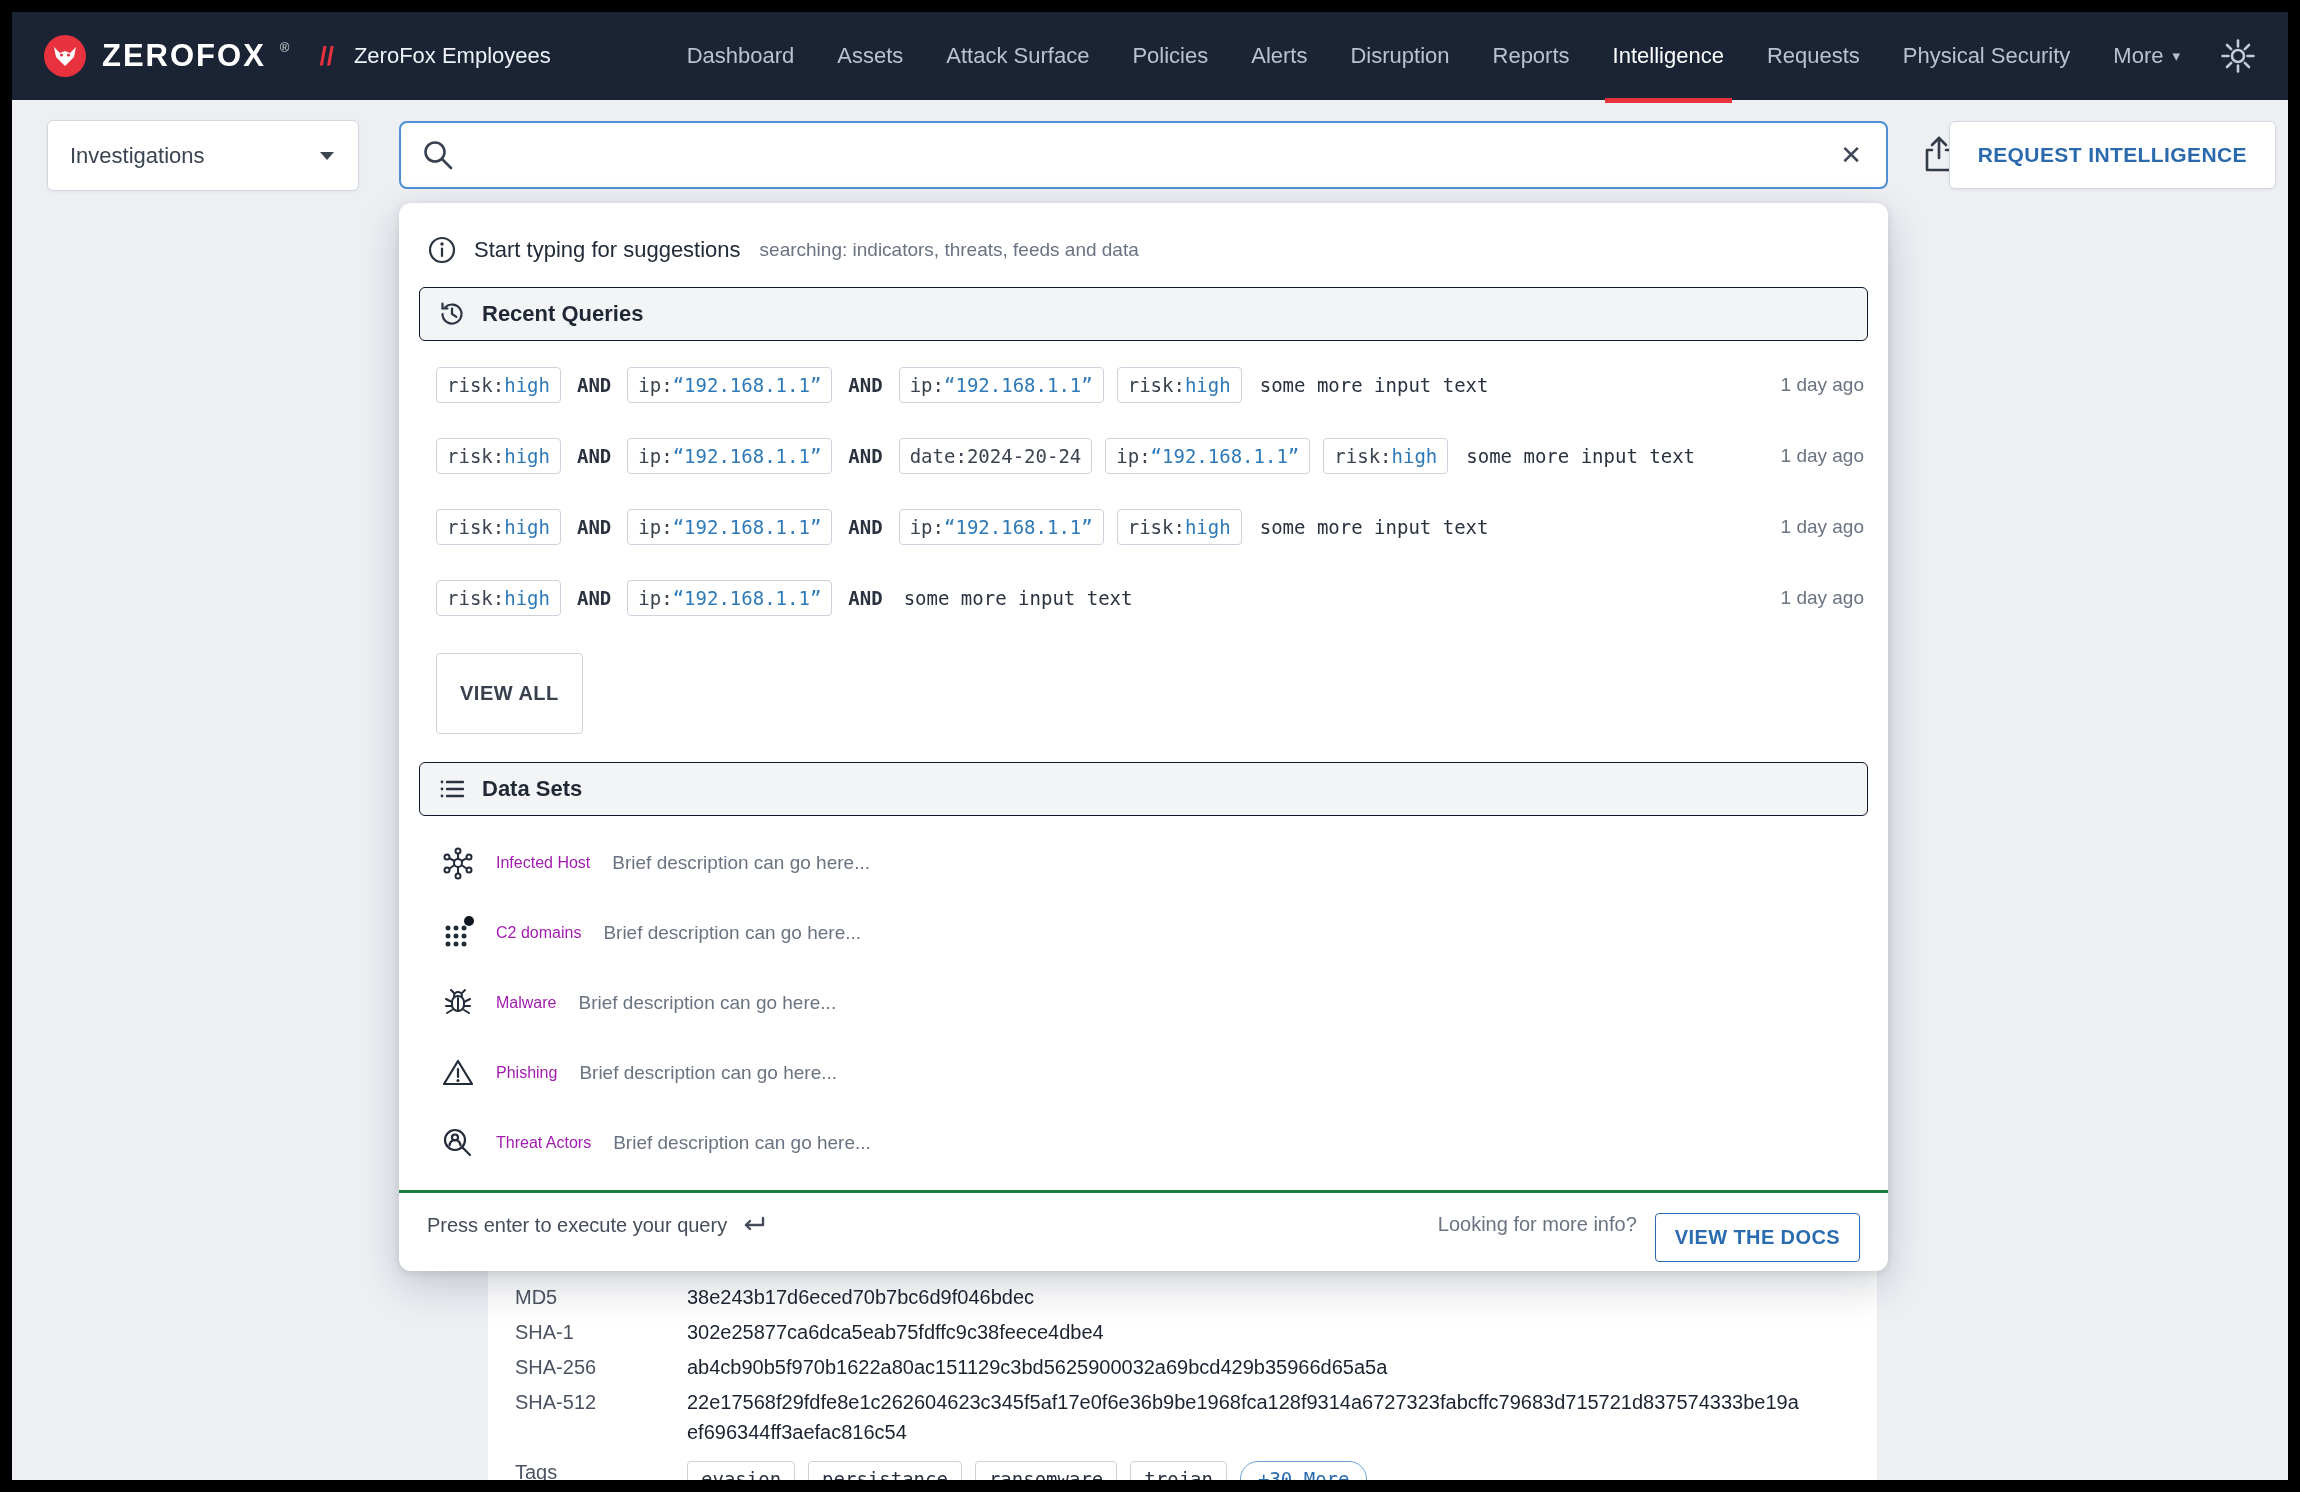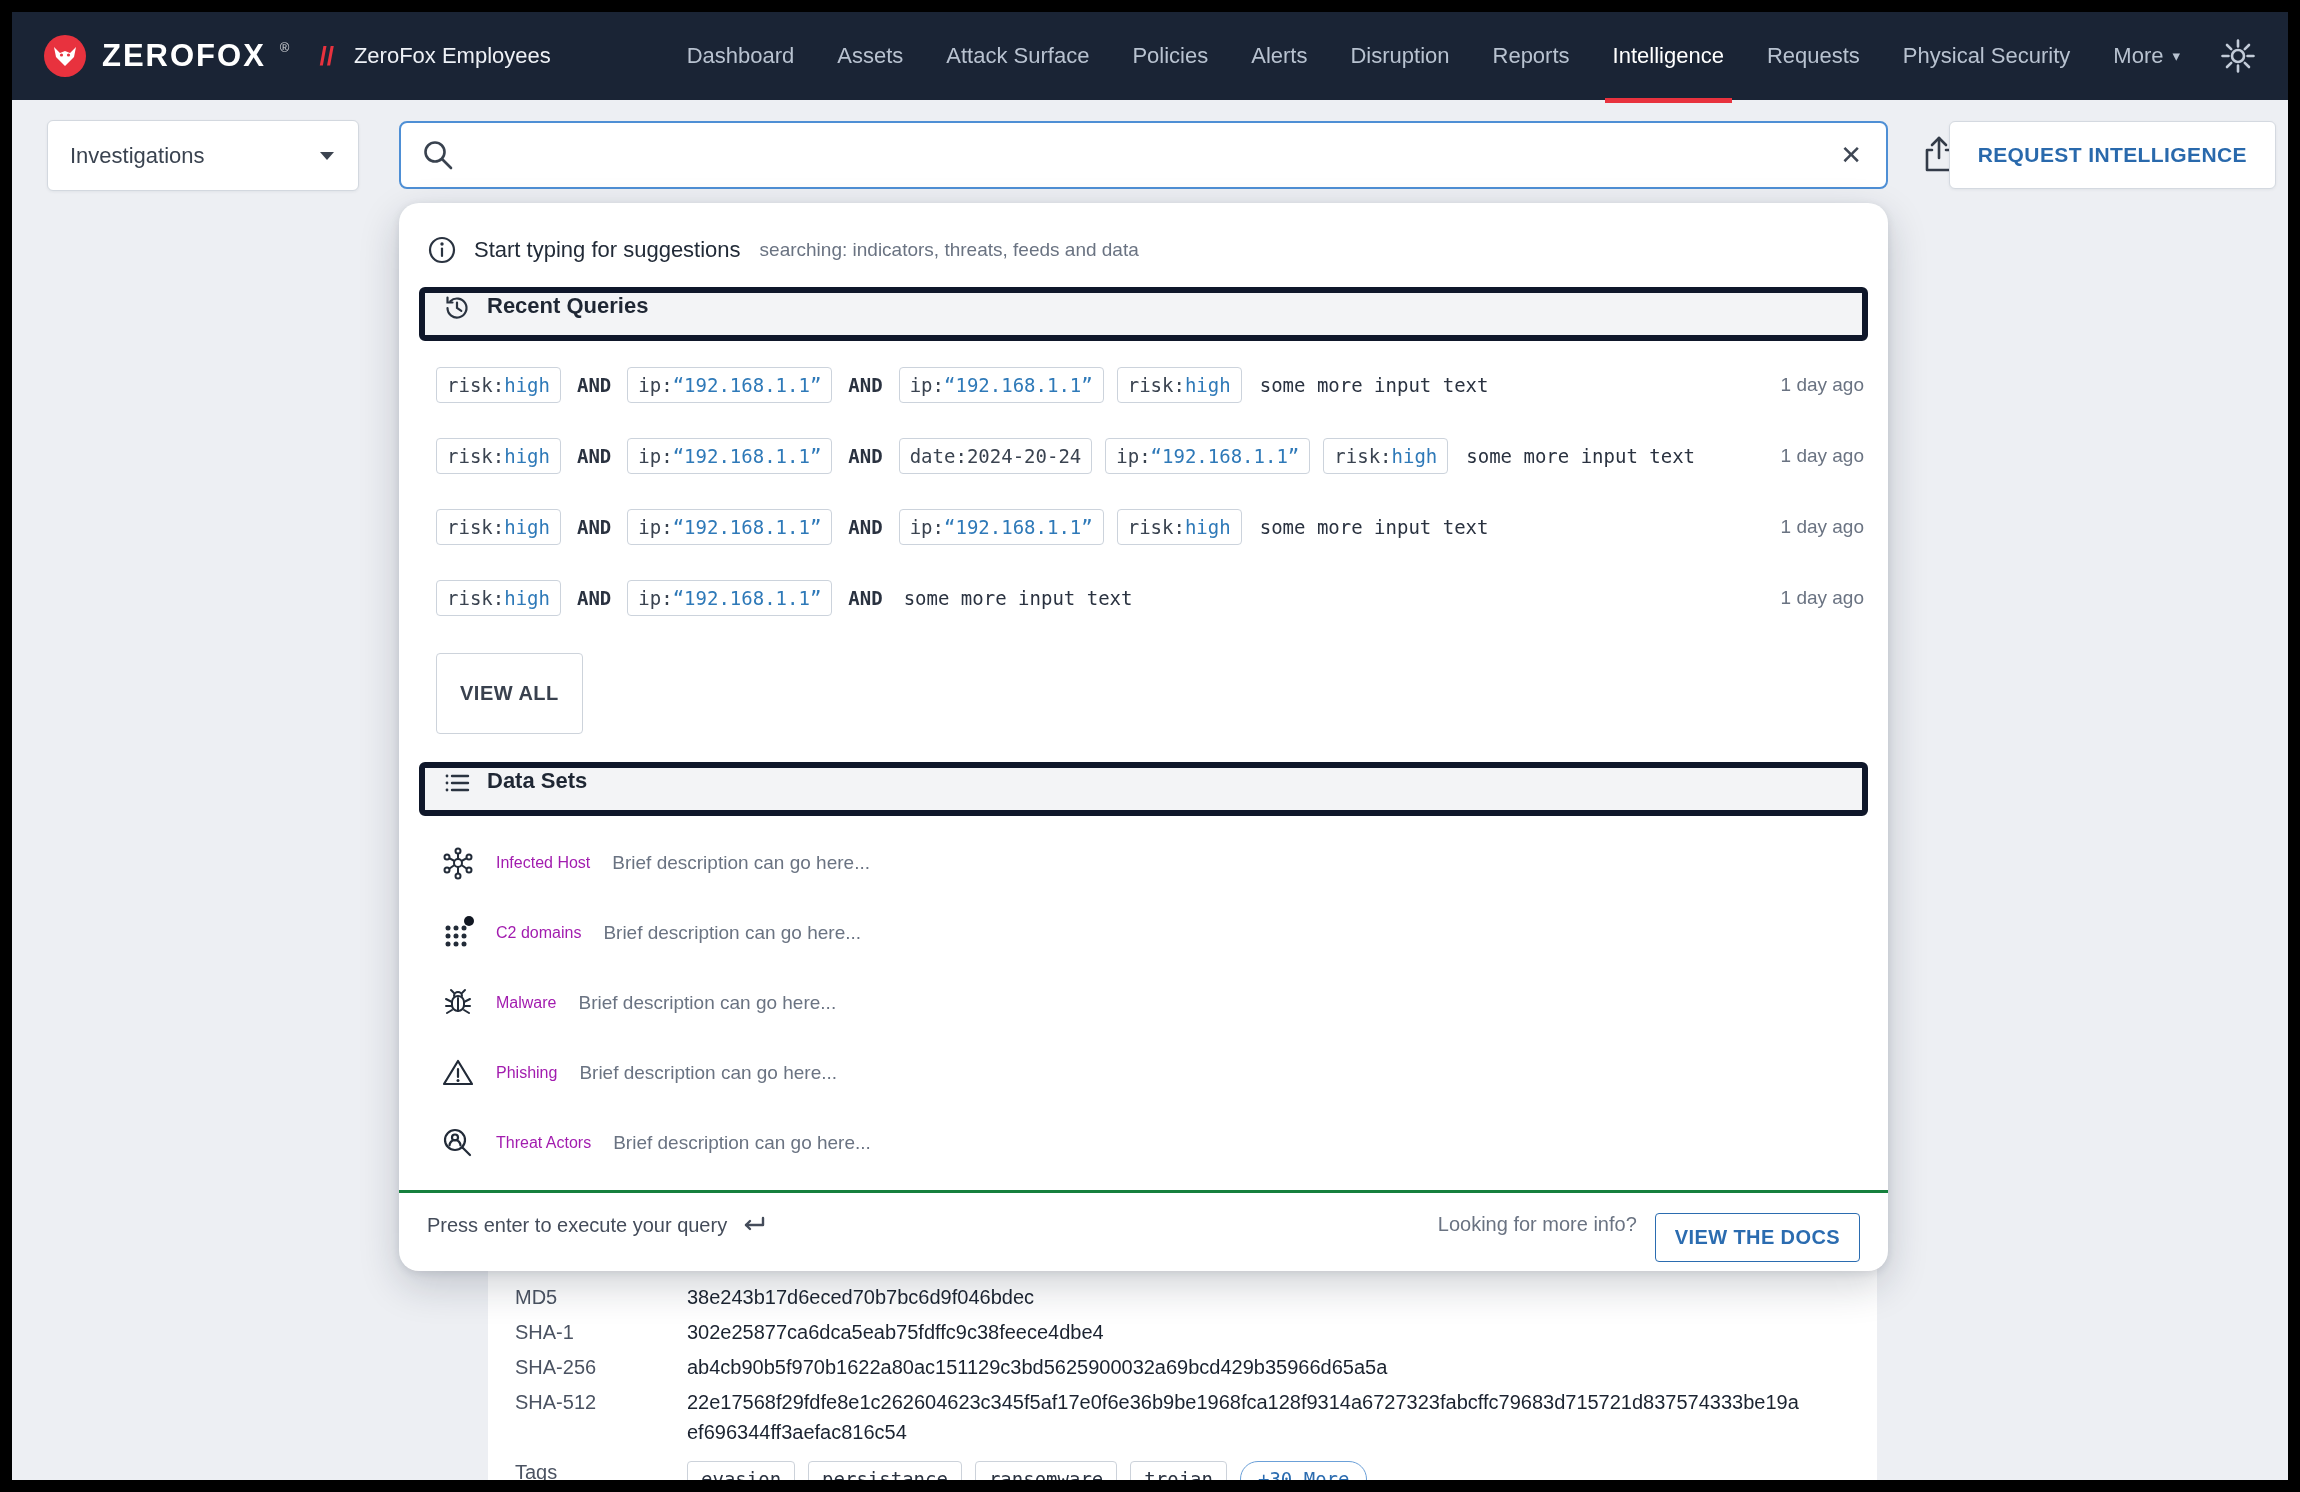--- a/index.html
+++ b/index.html
@@ -86,31 +86,31 @@
     position:absolute; right:12px; top:21px; height:68px; z-index:2;
     background:#fff; border:1px solid #d4d9e0; border-radius:6px;
     color:#2969ac; font-size:21px; font-weight:600; letter-spacing:.4px;
     padding:0 28px; cursor:pointer; font-family:"Liberation Sans", sans-serif;
     box-shadow:0 1px 3px rgba(20,30,50,.06);
   }
 
   
   .panel {
     position:absolute; left:387px; top:103px; width:1489px; height:1068px; z-index:5;
-    background:#fff; border-radius:20px; overflow:hidden;
+    background:#fff; border-radius:12px; overflow:hidden;
     box-shadow:0 14px 40px rgba(20,30,50,.20), 0 2px 8px rgba(20,30,50,.10);
     display:flex; flex-direction:column;
   }
   .hint-row { display:flex; align-items:center; gap:17px; padding:32px 28px 22px 28px; }
   .hint-title { color:#222b38; font-size:22px; }
   .hint-sub { color:#6a7382; font-size:19px; margin-left:2px; }
   .section-header {
     margin:0 20px; height:54px; flex:none;
-    background:#f3f4f6; border:6px solid #0f172a; border-radius:6px;
-    display:flex; align-items:flex-start; gap:15px; padding:0 17px;
+    background:#f3f4f6; border:1px solid #0f172a; border-radius:6px;
+    display:flex; align-items:center; gap:15px; padding:0 17px;
     font-size:22px; font-weight:700; color:#1f2734;
   }
   .queries { padding:8px 24px 0 37px; }
   .q-row { display:flex; align-items:center; gap:13px; height:71px; cursor:pointer; }
   .q-chip {
     font-family:"DejaVu Sans Mono", monospace; font-size:19px;
     border:1.5px solid #ccd3dc; border-radius:4px; padding:6px 10px; background:#fff; white-space:nowrap;
   }
   .q-key { color:#3a4350; }
   .q-val { color:#2e79b8; }

